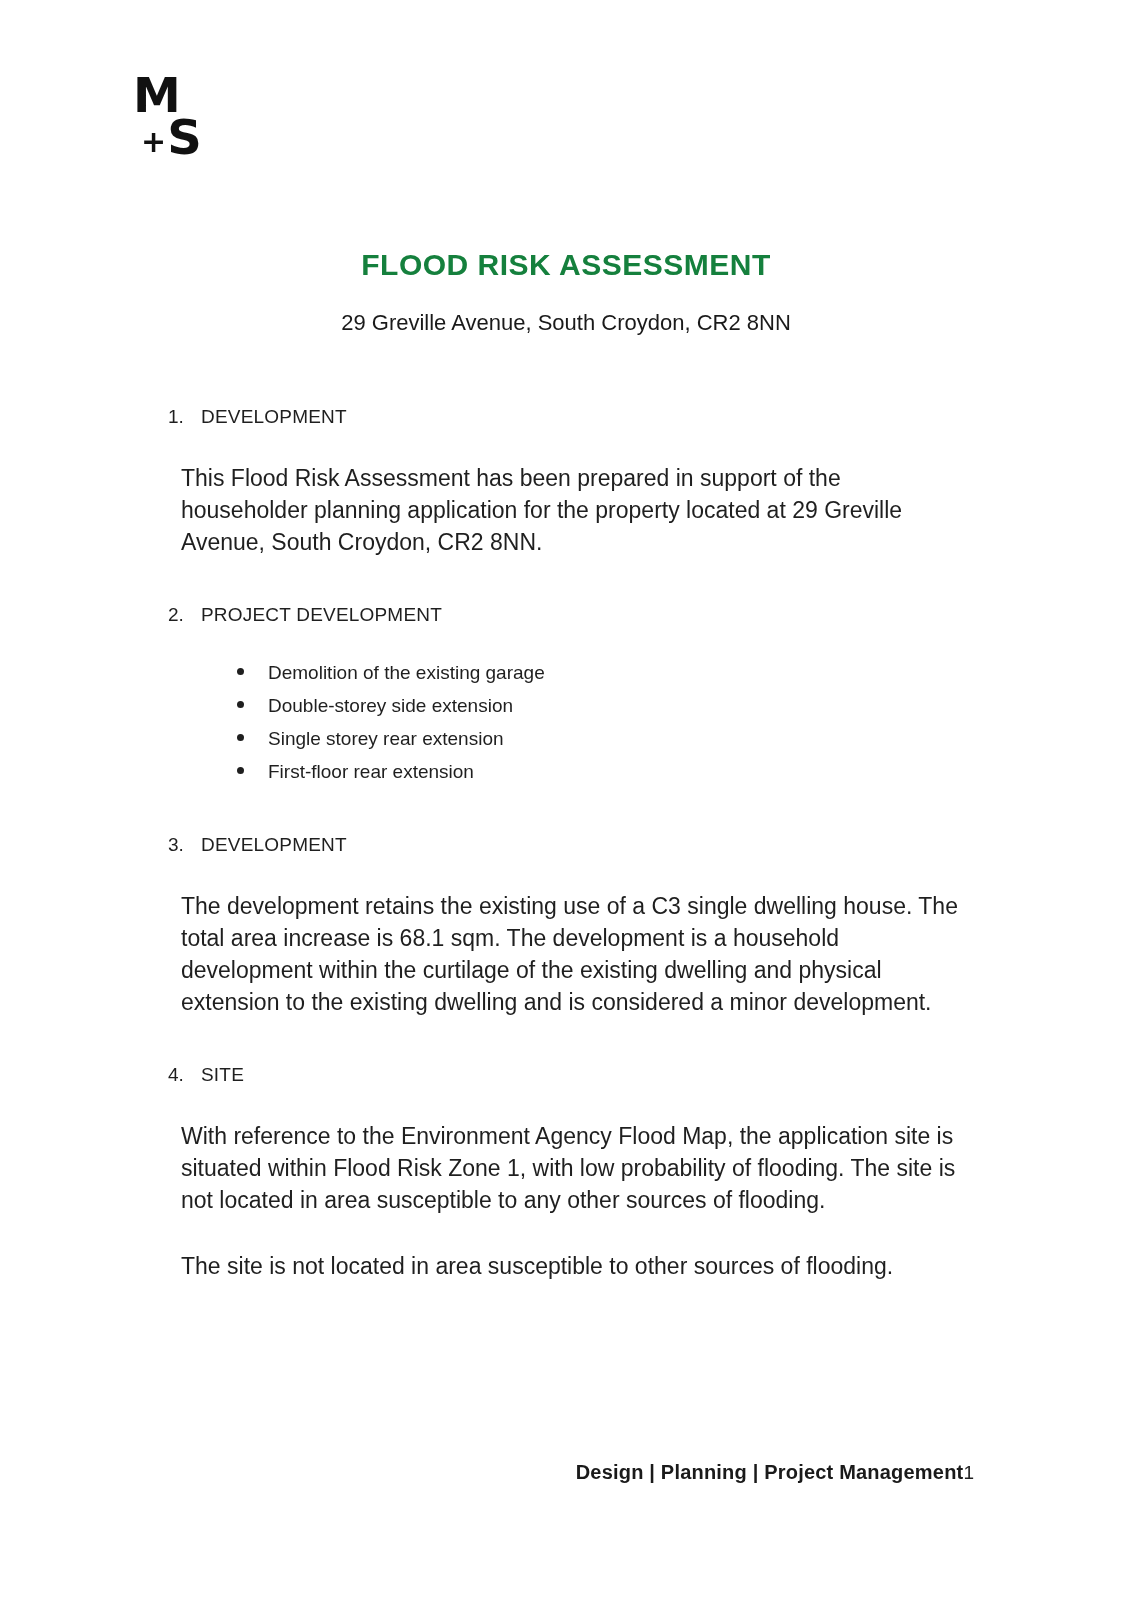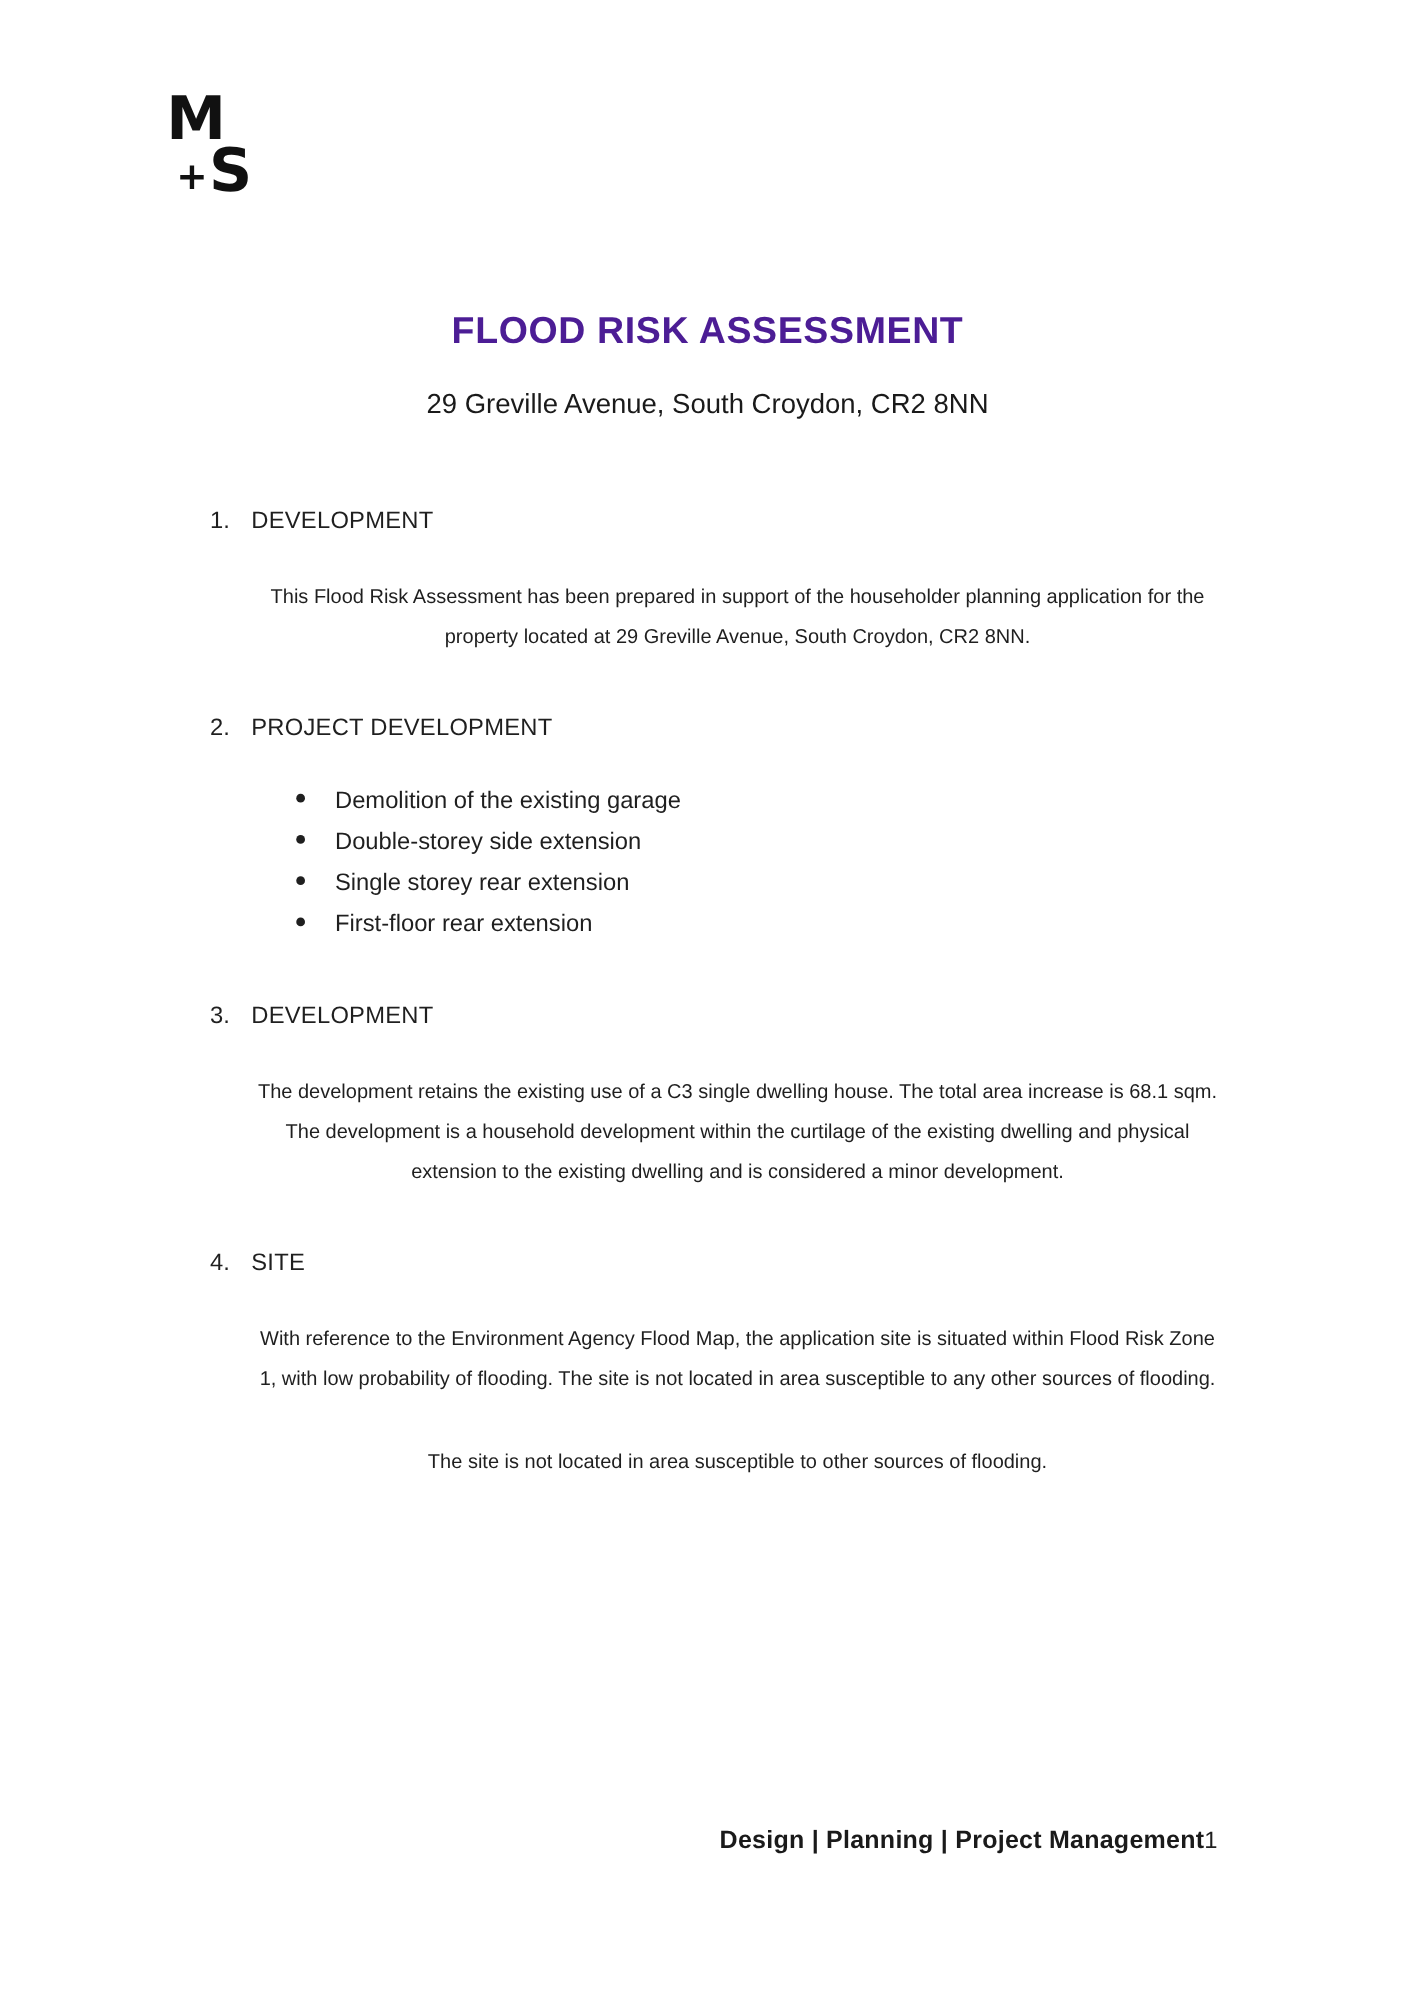--- a/index.html
+++ b/index.html
@@ -66,21 +66,21 @@
     padding-top: 4px;
   }
 
   
   .doc-title {
     margin-top: 90px;
     text-align: center;
     font-size: 30px;
     font-weight: 700;
     letter-spacing: 0.5px;
-    color: #4c1d95;
+    color: #15803d;
   }
 
   .doc-subtitle {
     margin-top: 28px;
     text-align: center;
     font-size: 22px;
     font-weight: 400;
     color: #1a1a1a;
   }
 
@@ -101,26 +101,25 @@
   .sec-num {
     width: 33px;
     flex: 0 0 33px;
   }
   .sec-title {
     letter-spacing: 0.2px;
   }
 
   .sec-para {
     margin-top: 34px;
-    margin-left: 68px;
+    margin-left: 48px;
     width: 778px;
-    font-size: 16px;
+    font-size: 23px;
     line-height: 32px;
     color: #1f1f1f;
-    text-align: center;
   }
 
   .bullets {
     list-style: none;
     margin-top: 30px;
     margin-left: 104px;
   }
   .bullet-item {
     display: flex;
     align-items: baseline;

